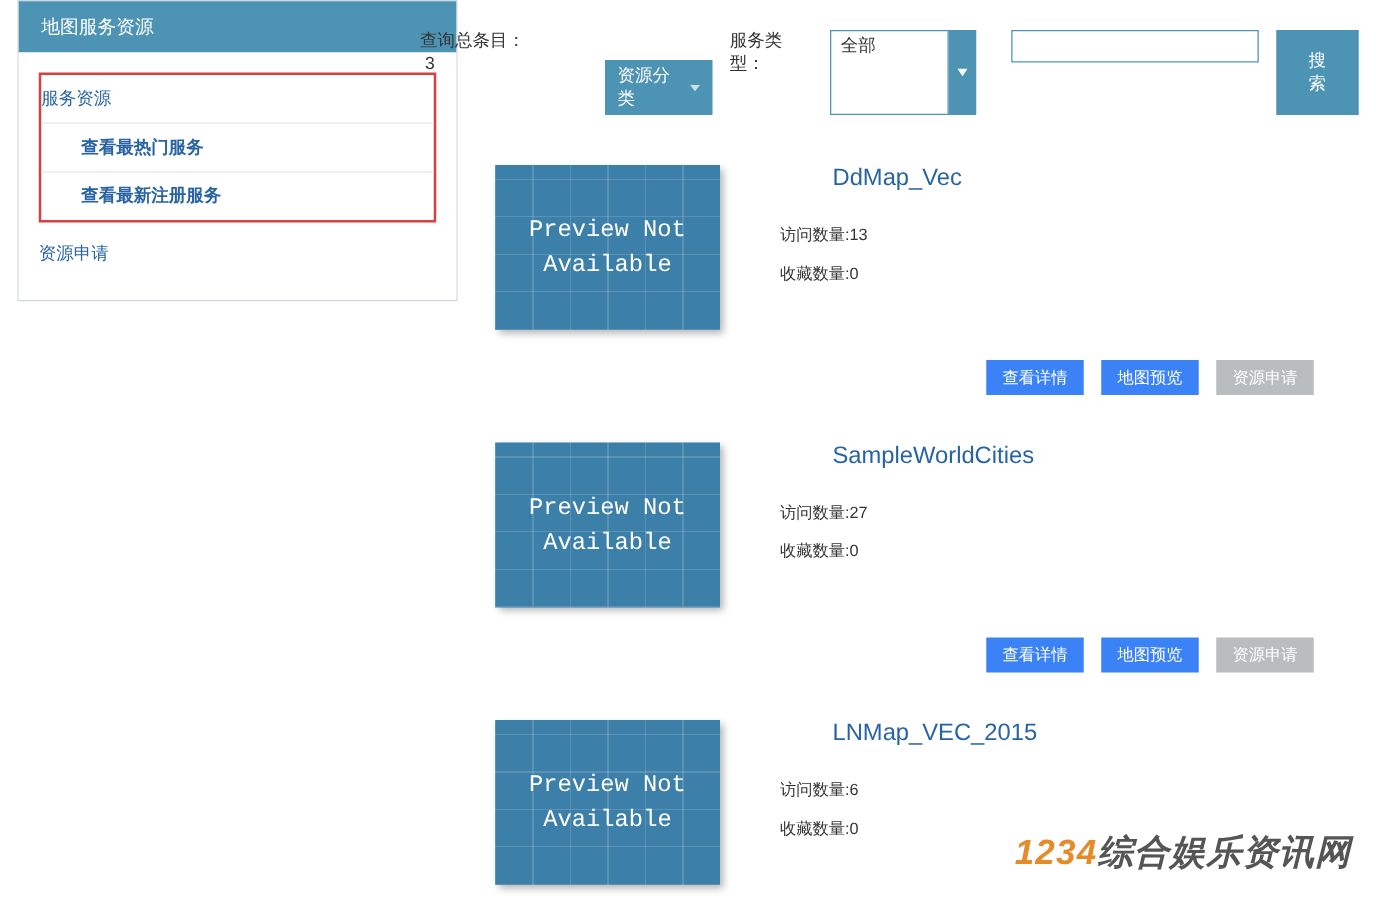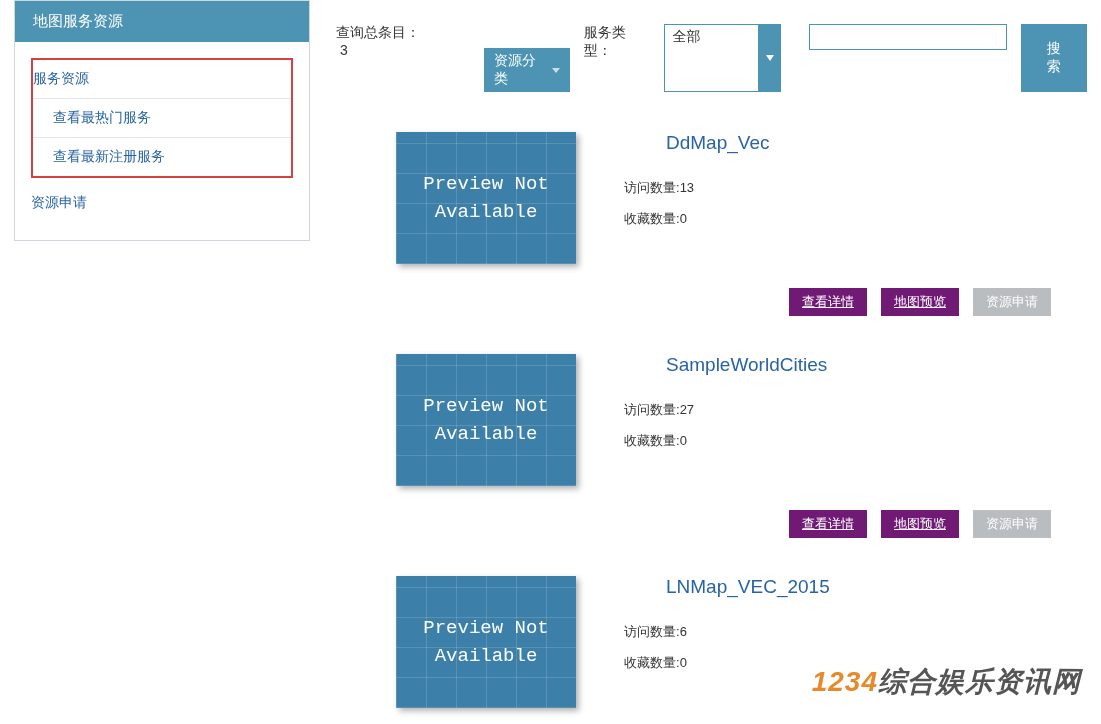--- a/index.html
+++ b/index.html
@@ -8,21 +8,21 @@
       background: #ffffff;
       width: 1101px;
       height: 724px;
       position: relative;
       overflow: hidden;
     }
     .sidebar {
       position: absolute;
       left: 14px;
       top: 0;
-      width: 296px;
+      width: 352px;
       border: 1px solid #d0d6de;
     }
     .sidebar-header {
       background: #4d94b4;
       color: #fff;
       padding: 11px 18px;
       font-size: 15px;
       font-weight: 500;
     }
     .sidebar-body {
@@ -34,21 +34,22 @@
       padding: 0;
     }
     .sidebar-item {
       padding: 10px 0;
       color: #2864a3;
       font-size: 14px;
       cursor: pointer;
       border-bottom: 1px solid #e6e6e6;
     }
     .sidebar-item.indent {
-      padding-left: 20px;
+      padding-left: 32px;
+      font-weight: bold;
     }
     .sidebar-item.noborder { border-bottom: none; }
     .sidebar-item.outside {
       margin-top: 6px;
       padding-bottom: 12px;
     }
     .main {
       position: absolute;
       left: 336px;
       right: 14px;
@@ -174,21 +175,21 @@
       gap: 14px;
       padding: 6px 36px 16px 0;
     }
     .btn {
       border: none;
       color: #fff;
       font-size: 13px;
       padding: 5px 13px;
       cursor: pointer;
     }
-    .btn-primary { background: #701a75; text-decoration: underline; }
+    .btn-primary { background: #3b82f6; }
     .btn-disabled { background: #b9bdbf; cursor: not-allowed; }
     .watermark {
       position: absolute;
       right: 20px;
       bottom: 23px;
       font-size: 28px;
       font-weight: bold;
       color: #555;
       font-style: italic;
       letter-spacing: 1px;

